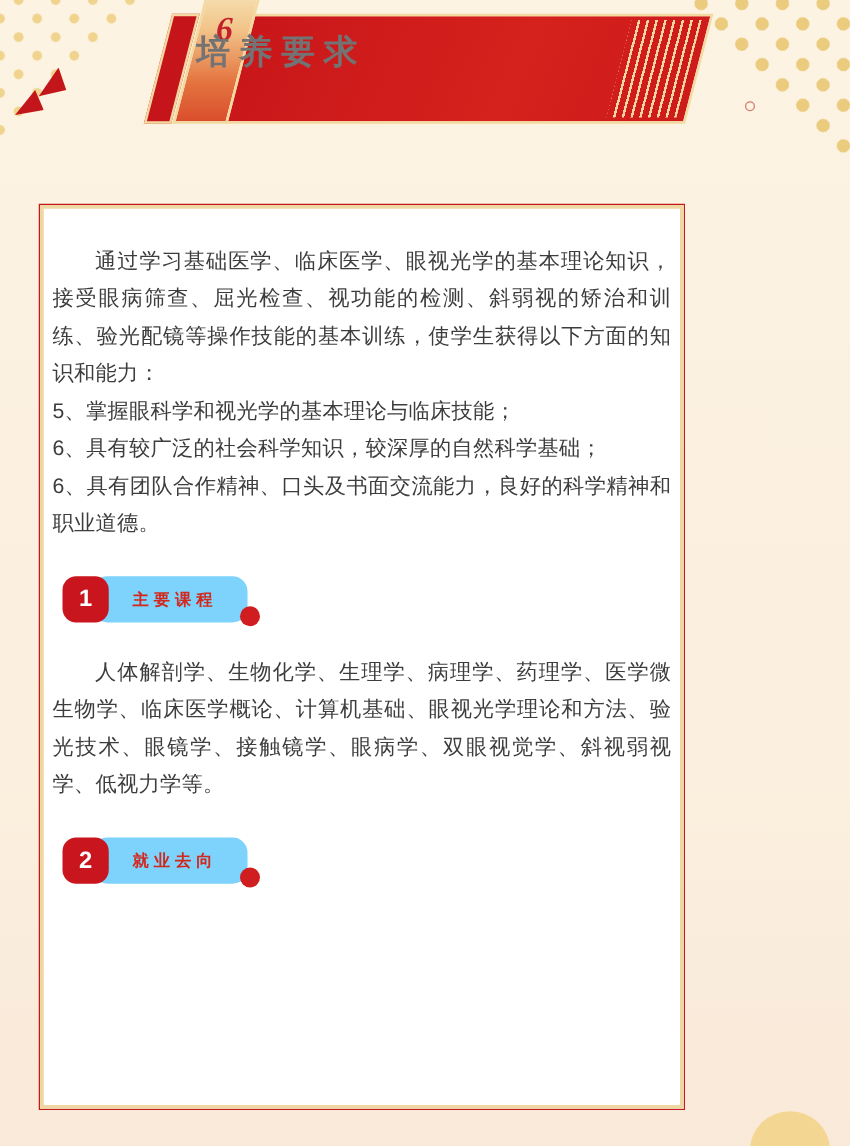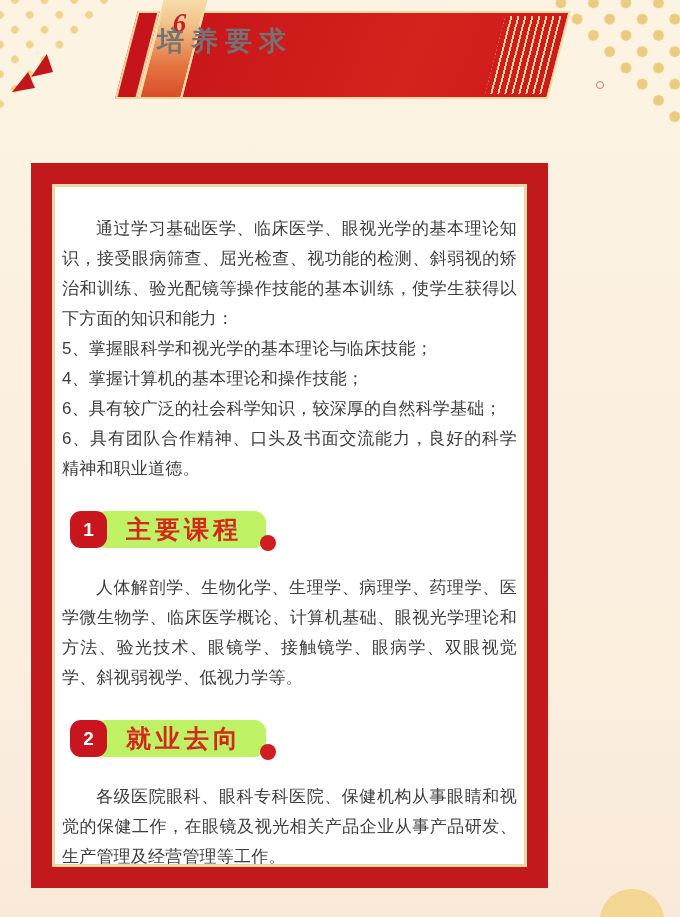--- a/index.html
+++ b/index.html
@@ -46,34 +46,34 @@
     background:linear-gradient(100deg,#C9161A,#D6221C 60%,#CD1A1B);overflow:hidden;}
   .hatch{position:absolute;top:3px;bottom:3px;right:6px;width:56px;
     background:repeating-linear-gradient(90deg,transparent 0 5px,#F1D79C 5px 7px);}
   .banner-title{
     position:absolute;left:150px;top:25px;width:390px;text-align:left;
     color:#737373;font-weight:bold;font-size:27px;letter-spacing:7px;
     text-indent:7px;line-height:1.2;
   }
   
   .card{position:absolute;left:31px;top:163px;width:517px;height:725px;
-    box-sizing:border-box;background:#C2191C;padding:21px;}
+    box-sizing:border-box;background:#C2191C;padding:1px;}
   .card-gold{width:100%;height:100%;box-sizing:border-box;
     border:3px solid #EFD7A4;background:#FFFFFF;padding:27px 7px 0;overflow:hidden;}
   .body-text{font-size:17px;line-height:30px;color:#3D3D3D;
     text-align:justify;letter-spacing:.2px;margin:0;}
   .indent{text-indent:2em;}
   
   .section-head{position:relative;display:flex;height:37px;
     margin:27px 0 25px 8px;width:max-content;}
   .badge{position:relative;z-index:2;width:37px;height:37px;background:#C9151E;
     border-radius:11px;color:#FFFFFF;font-weight:bold;font-size:19px;
     display:flex;align-items:center;justify-content:center;}
-  .pill{position:relative;z-index:1;margin-left:-13px;background:#bef264;
-    border-radius:12px;color:#D2281E;font-weight:bold;font-size:25px;
+  .pill{position:relative;z-index:1;margin-left:-13px;background:#7dd3fc;
+    border-radius:12px;color:#D2281E;font-weight:bold;font-size:13px;
     letter-spacing:4px;line-height:37px;padding:0 24px 0 32px;}
   .head-dot{position:absolute;z-index:3;right:-10px;bottom:-3px;
     width:16px;height:16px;background:#CF1D20;border-radius:50%;}
   
   .corner-circle{position:absolute;left:600px;top:889px;width:64px;height:62px;
     border-radius:50%;background:#F3D692;}
 </style>
 </head>
 <body>
 
@@ -93,36 +93,34 @@
   </div>
   <div class="banner-title">培养要求</div>
 </div>
 
 <div class="card">
   <div class="card-gold">
 
     <p class="body-text indent">通过学习基础医学、临床医学、眼视光学的基本理论知识，接受眼病筛查、屈光检查、视功能的检测、斜弱视的矫治和训练、验光配镜等操作技能的基本训练，使学生获得以下方面的知识和能力：</p>
 
     <p class="body-text">5、掌握眼科学和视光学的基本理论与临床技能；</p>
-    <p class="body-text">4、掌握计算机的基本理论和操作技能；</p>
     <p class="body-text">6、具有较广泛的社会科学知识，较深厚的自然科学基础；</p>
     <p class="body-text">6、具有团队合作精神、口头及书面交流能力，良好的科学精神和职业道德。</p>
 
     <div class="section-head">
       <div class="badge">1</div>
       <div class="pill">主要课程</div>
       <div class="head-dot"></div>
     </div>
 
     <p class="body-text indent">人体解剖学、生物化学、生理学、病理学、药理学、医学微生物学、临床医学概论、计算机基础、眼视光学理论和方法、验光技术、眼镜学、接触镜学、眼病学、双眼视觉学、斜视弱视学、低视力学等。</p>
 
     <div class="section-head">
       <div class="badge">2</div>
       <div class="pill">就业去向</div>
       <div class="head-dot"></div>
     </div>
 
-    <p class="body-text indent">各级医院眼科、眼科专科医院、保健机构从事眼睛和视觉的保健工作，在眼镜及视光相关产品企业从事产品研发、生产管理及经营管理等工作。</p>
 
   </div>
 </div>
 
 <div class="corner-circle"></div>
 
 </body></html>

